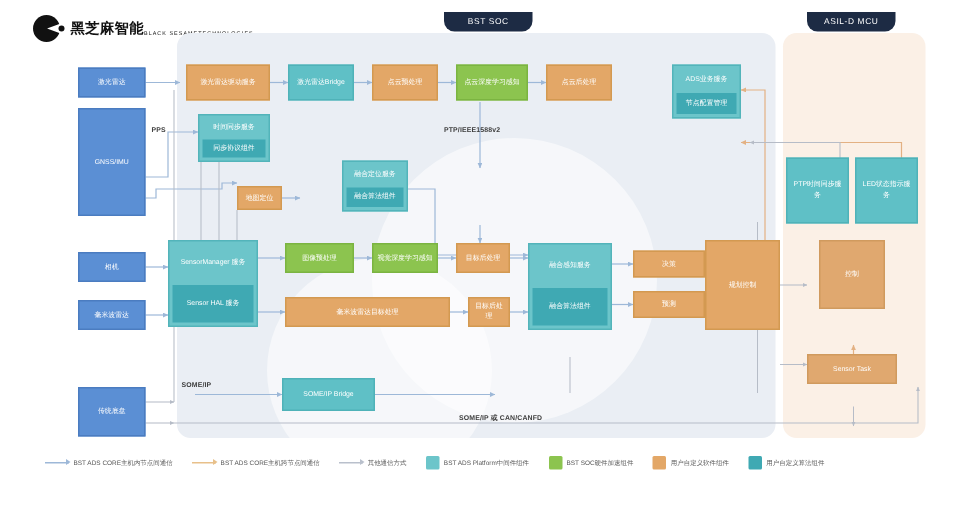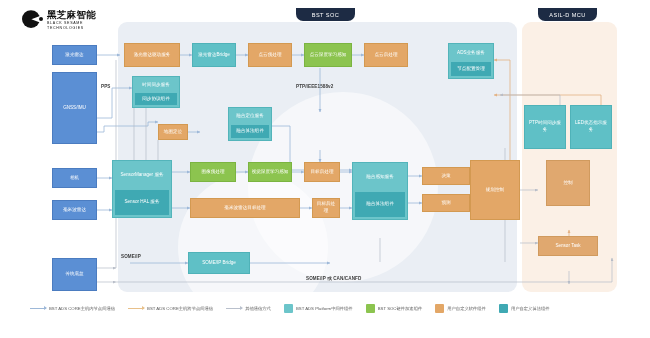--- a/index.html
+++ b/index.html
@@ -7,21 +7,21 @@
        font-family:"Liberation Sans","DejaVu Sans",sans-serif;}
 
   #stage{position:absolute;left:0;top:0;width:650px;height:338px;}
 
   
   .logo{position:absolute;left:22px;top:10px;display:flex;align-items:center;gap:5px;}
   .logo-mark{position:relative;width:20px;height:20px;}
   .logo-circle{position:absolute;left:0;top:0;width:18px;height:18px;border-radius:50%;
                background:#111;clip-path:polygon(0 0,100% 0,100% 32%,52% 50%,100% 68%,100% 100%,0 100%);}
   .logo-dot{position:absolute;right:-1px;top:7px;width:4px;height:4px;border-radius:50%;background:#111;}
-  .logo-text{display:flex;flex-direction:column;line-height:1;}
+  .logo-text{display:flex;flex-direction:row;line-height:1;align-items:flex-end;}
   .logo-cn{font-size:9.5px;font-weight:bold;color:#111;letter-spacing:.3px;}
   .logo-en{font-size:3.6px;color:#111;letter-spacing:.7px;margin-top:2.5px;}
   .logo-en2{font-size:3.6px;color:#111;letter-spacing:.7px;margin-top:1.5px;}
 
   
   .panel{position:absolute;border-radius:9px;}
   #soc-panel{left:118px;top:22px;width:399px;height:270px;background:#eaeef4;}
   #mcu-panel{left:522px;top:22px;width:95px;height:270px;background:#fbf0e6;}
   .panel-deco{position:absolute;border-radius:50%;background:rgba(255,255,255,.55);}
 

